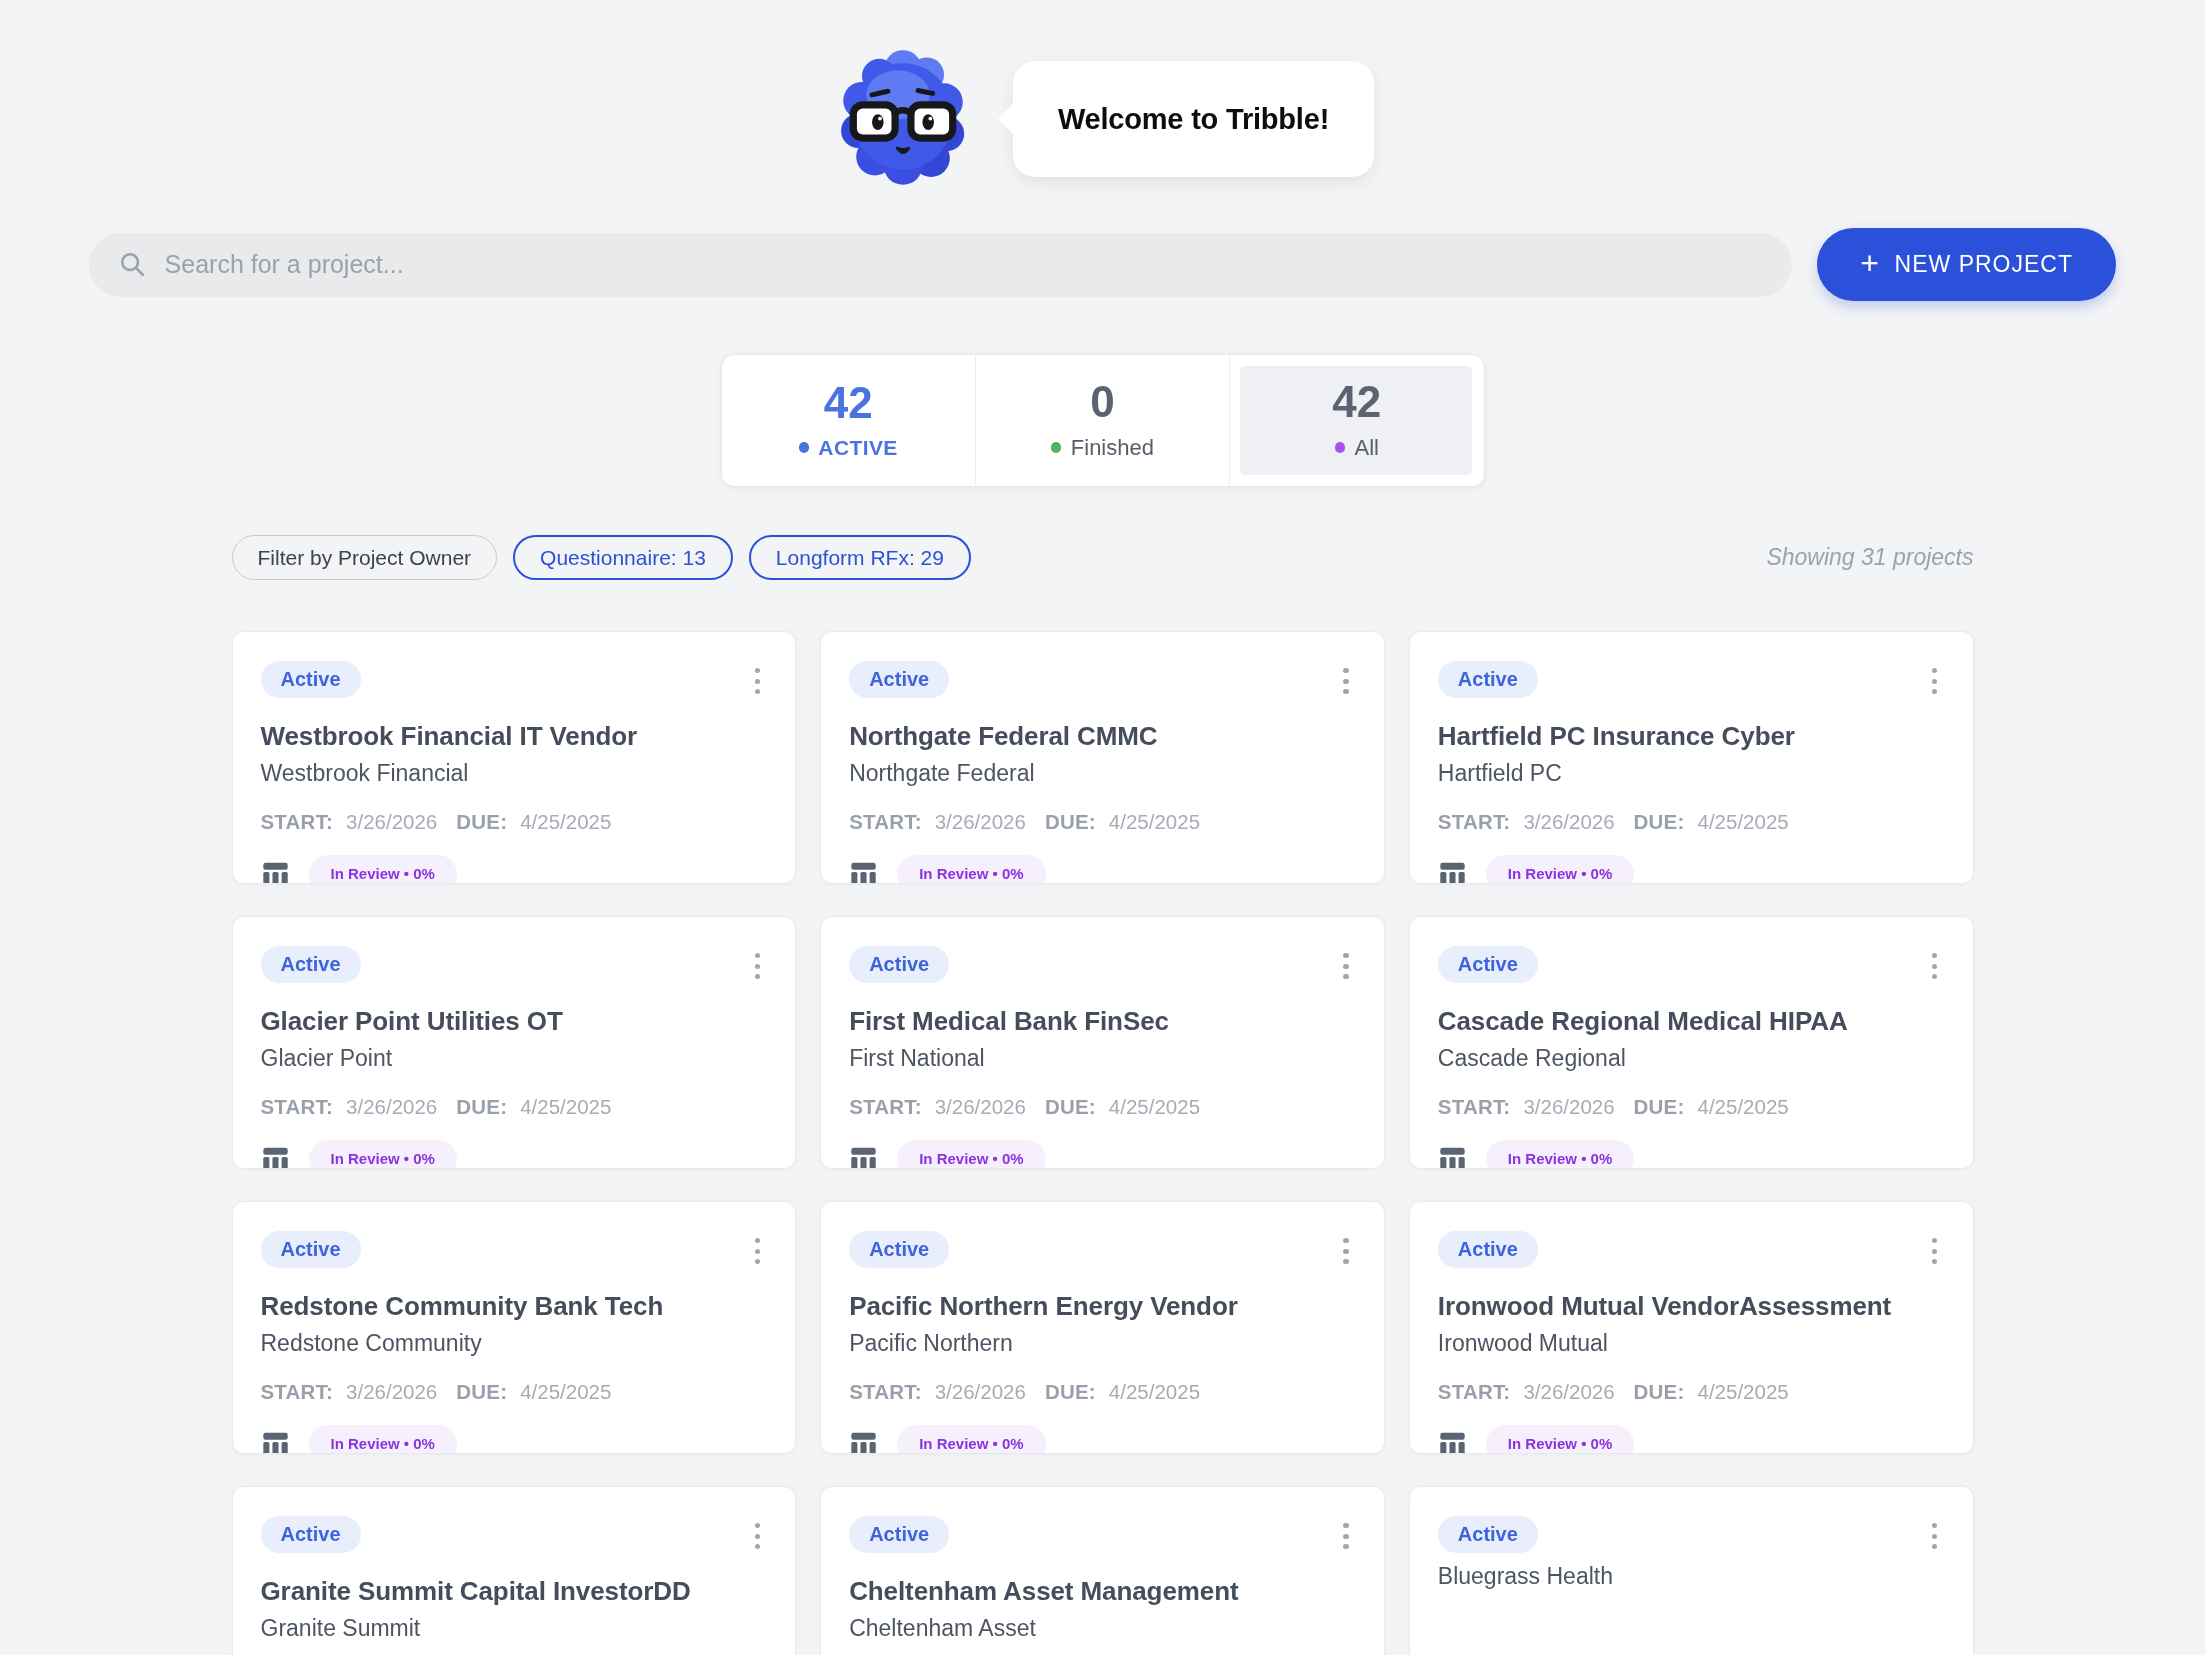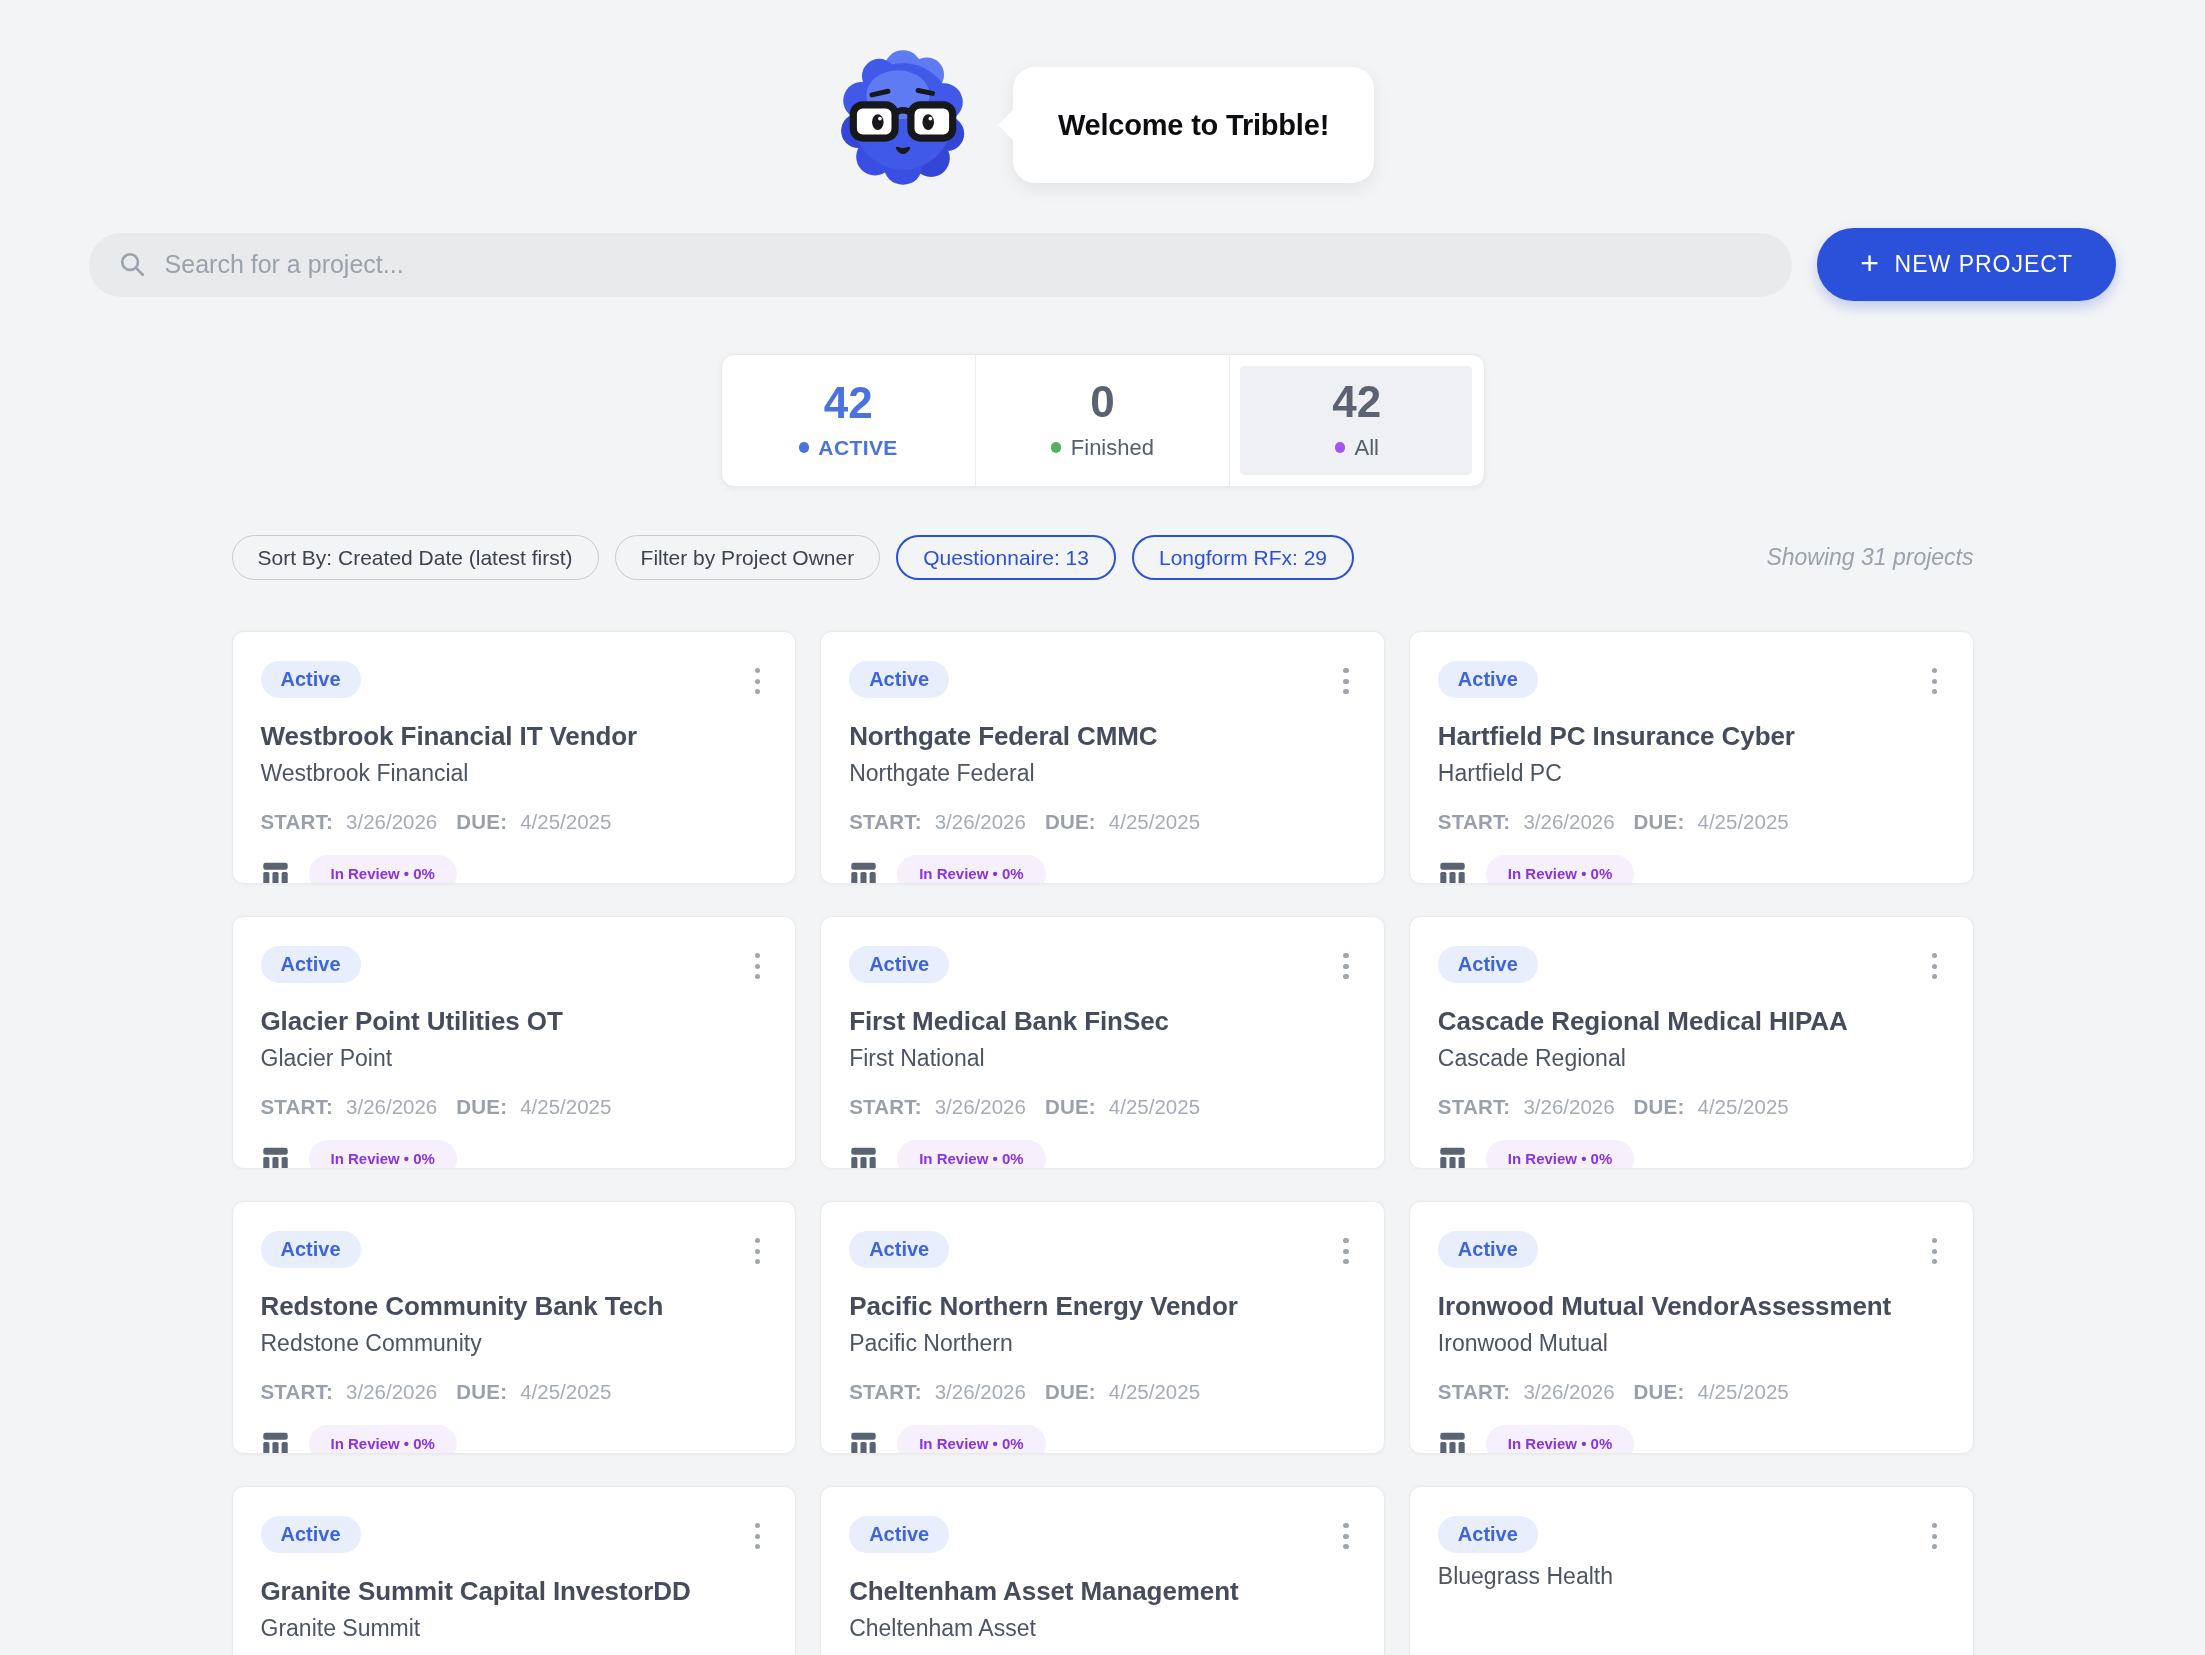--- a/index.html
+++ b/index.html
@@ -7,21 +7,21 @@
   body {
     background:#f3f4f5;
     font-family:"Liberation Sans","DejaVu Sans",sans-serif;
     color:#454d5c;
   }
 
   
   .header { display:flex; justify-content:center; align-items:flex-start; padding-top:43px; }
   .mascot { width:144px; height:144px; flex:0 0 auto; }
   .bubble {
-    position:relative; margin-left:38px; margin-top:24px;
+    position:relative; margin-left:38px; margin-top:18px;
     background:#ffffff; border-radius:22px; height:116px; padding:0 45px;
     display:flex; align-items:center; justify-content:center;
     box-shadow:0 5.9px 17.6px rgba(0,0,0,0.07);
   }
   .bubble:before {
     content:""; position:absolute; left:-22px; top:50%; transform:translateY(-50%);
     border:16px solid transparent; border-right-color:#ffffff; border-left-width:7.3px;
   }
   .bubble-text { font-size:29px; font-weight:700; color:#0c0d10; letter-spacing:-0.2px; }
 
@@ -184,21 +184,20 @@
     <span class="seg-fill"></span>
     <div class="stat-value">42</div>
     <div class="stat-label">
       <span class="dot dot-purple"></span>
       <span>All</span>
     </div>
   </div>
 </div>
 
 <div class="filters-row">
-  <button class="chip">Sort By: Created Date (latest first)</button>
   <button class="chip">Filter by Project Owner</button>
   <button class="chip blue">Questionnaire: 13</button>
   <button class="chip blue">Longform RFx: 29</button>
   <span class="showing">Showing 31 projects</span>
 </div>
 
 <div class="grid">
   <div class="card">
     <div class="card-top">
       <span class="status-badge">Active</span>

